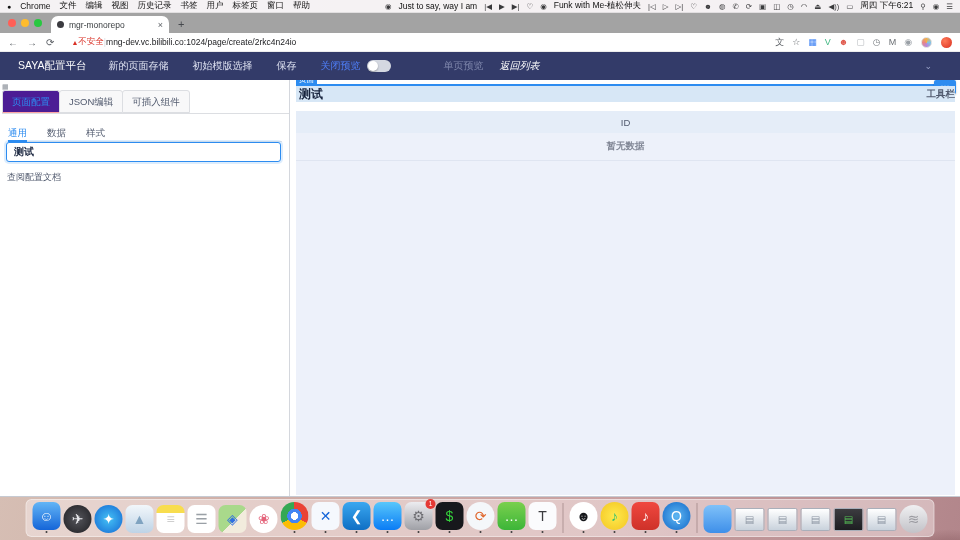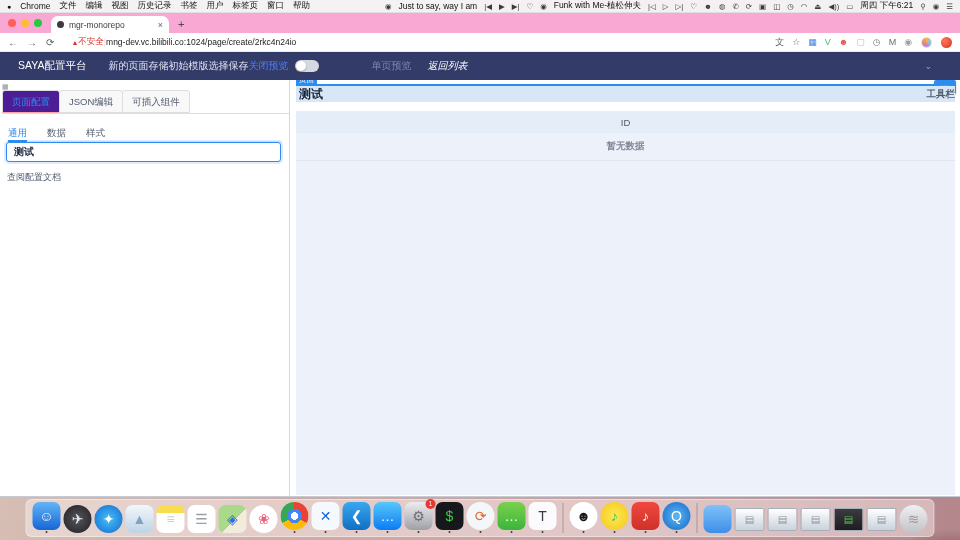--- a/index.html
+++ b/index.html
@@ -18,21 +18,21 @@
     font-size:8.5px; padding:0 7px; gap:9px; border-bottom:1px solid rgba(0,0,0,.08); z-index:50; }
   .menubar .apple { font-size:7px; color:#111; }
   .mb-left { display:flex; gap:9px; align-items:center; }
   .mb-left .mi { color:#131313; white-space:nowrap; }
   .mb-right { margin-left:auto; display:flex; gap:7px; align-items:center; }
   .mb-right .st { color:#3a3a3c; font-size:7.5px; white-space:nowrap; }
   .mb-right .st.label { font-size:8.5px; color:#111; }
 
   
   .tabstrip { position:absolute; top:13px; left:0; width:960px; height:20px;
-    background:#f9a8d4; display:flex; align-items:flex-end; z-index:49; }
+    background:#a3a3a3; display:flex; align-items:flex-end; z-index:49; }
   .lights { display:flex; gap:5px; align-items:center; height:100%; padding:0 9px 0 8px; }
   .light { width:8px; height:8px; border-radius:50%; }
   .light.r{background:#ff5f57}.light.y{background:#febc2e}.light.g{background:#28c840}
   .tab { width:118px; height:17px; background:#fff; border-radius:7px 7px 0 0;
     display:flex; align-items:center; gap:5px; padding:0 6px; font-size:8.5px; color:#3c4043; }
   .tab .favicon { width:7px; height:7px; border-radius:50%; background:#3b3b40; flex:none; }
   .tab .t-title { flex:1; overflow:hidden; white-space:nowrap; }
   .tab .t-close { color:#5f6368; font-size:9px; }
   .newtab { color:#45484d; font-size:11px; margin:0 0 3px 9px; }
 
@@ -51,21 +51,21 @@
   .avatar { width:11px; height:11px; border-radius:50%;
     background:conic-gradient(#f2b04b,#7ec4e8,#b787d8,#e88585,#f2b04b); border:1px solid #ddd; }
   .red-orb { width:11px; height:11px; border-radius:50%;
     background:radial-gradient(circle at 35% 35%,#ff7a59,#d92f1e); }
 
   
   .appheader { position:absolute; top:52px; left:0; width:960px; height:28px;
     background:#333b69; display:flex; align-items:center; padding:0 0 0 18px;
     font-size:10px; color:#e8eaf4; z-index:48; }
   .brand { font-size:10.5px; color:#fff; margin-right:22px; }
-  .ah-item { color:#dfe3f2; }
+  .ah-item { margin-right:24px; color:#dfe3f2; }
   .ah-preview { color:#4e7ef7; margin-right:7px; }
   .switch { width:24px; height:12px; border-radius:6px; background:#d4d8e1;
     position:relative; display:inline-block; }
   .switch .knob { position:absolute; left:1px; top:1px; width:10px; height:10px;
     border-radius:50%; background:#fff; box-shadow:0 1px 2px rgba(0,0,0,.3); }
   .ah-muted { color:#7e86ab; margin-left:52px; }
   .ah-back { color:#fff; margin-left:16px;font-style:italic; }
   .ah-chevron { margin-left:auto; margin-right:28px; color:#9aa3c9; font-size:9px; }
 
   

